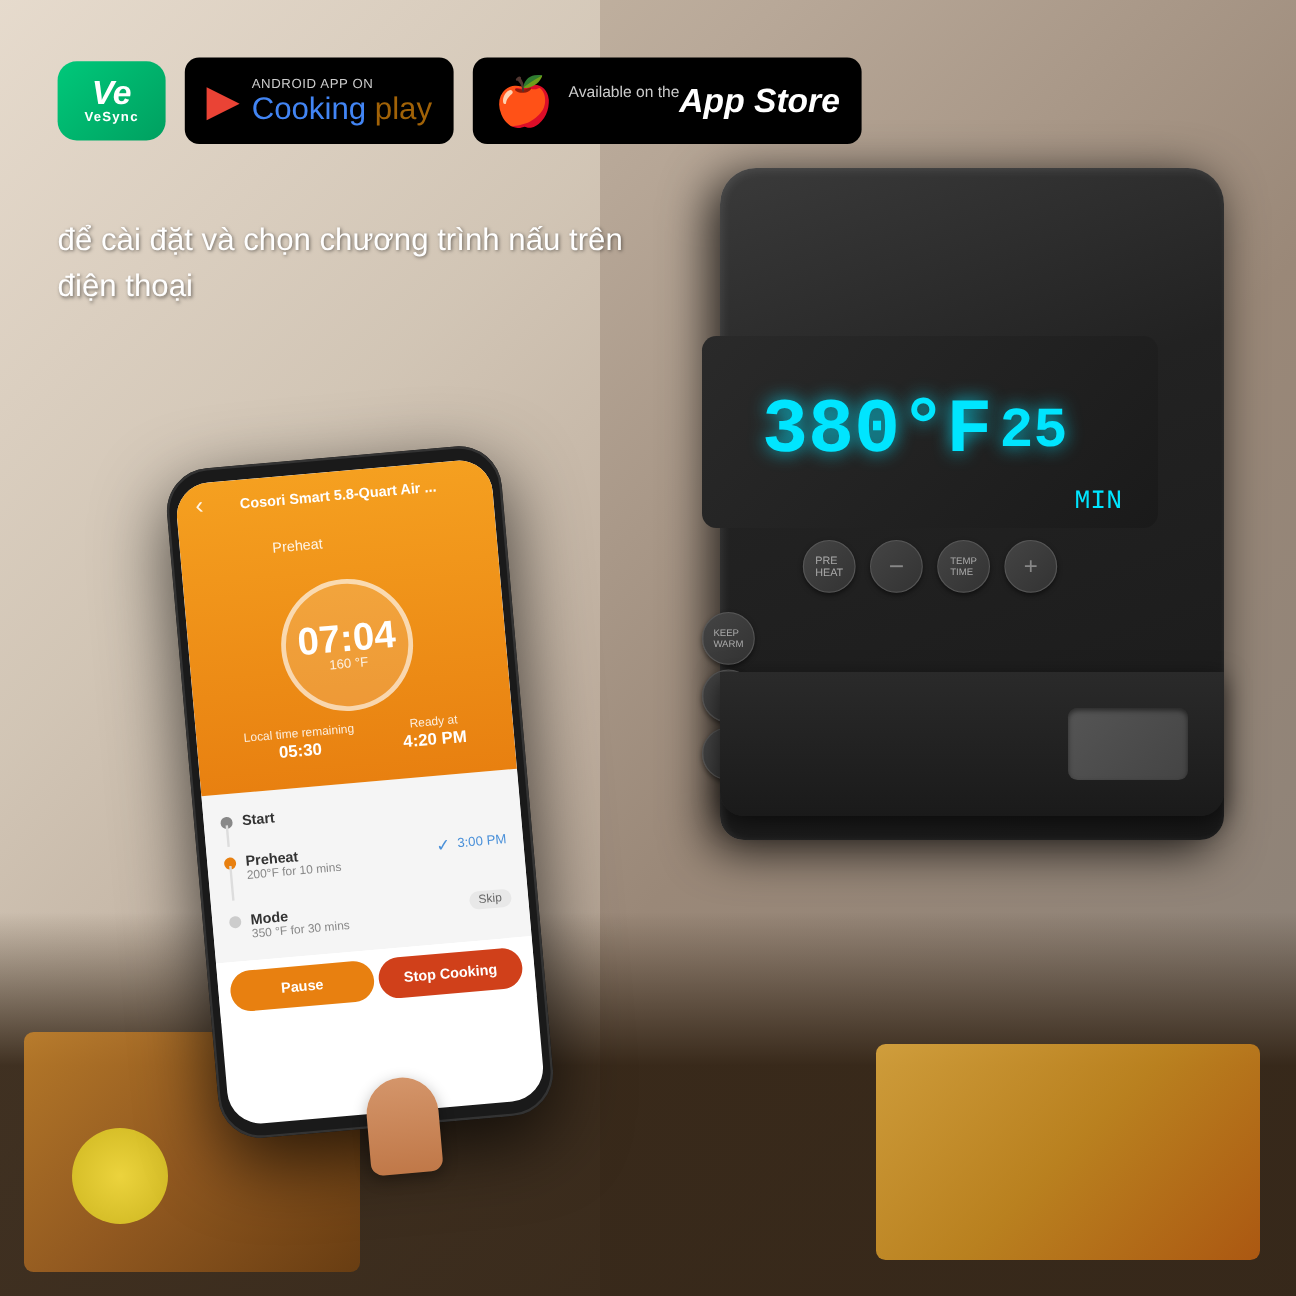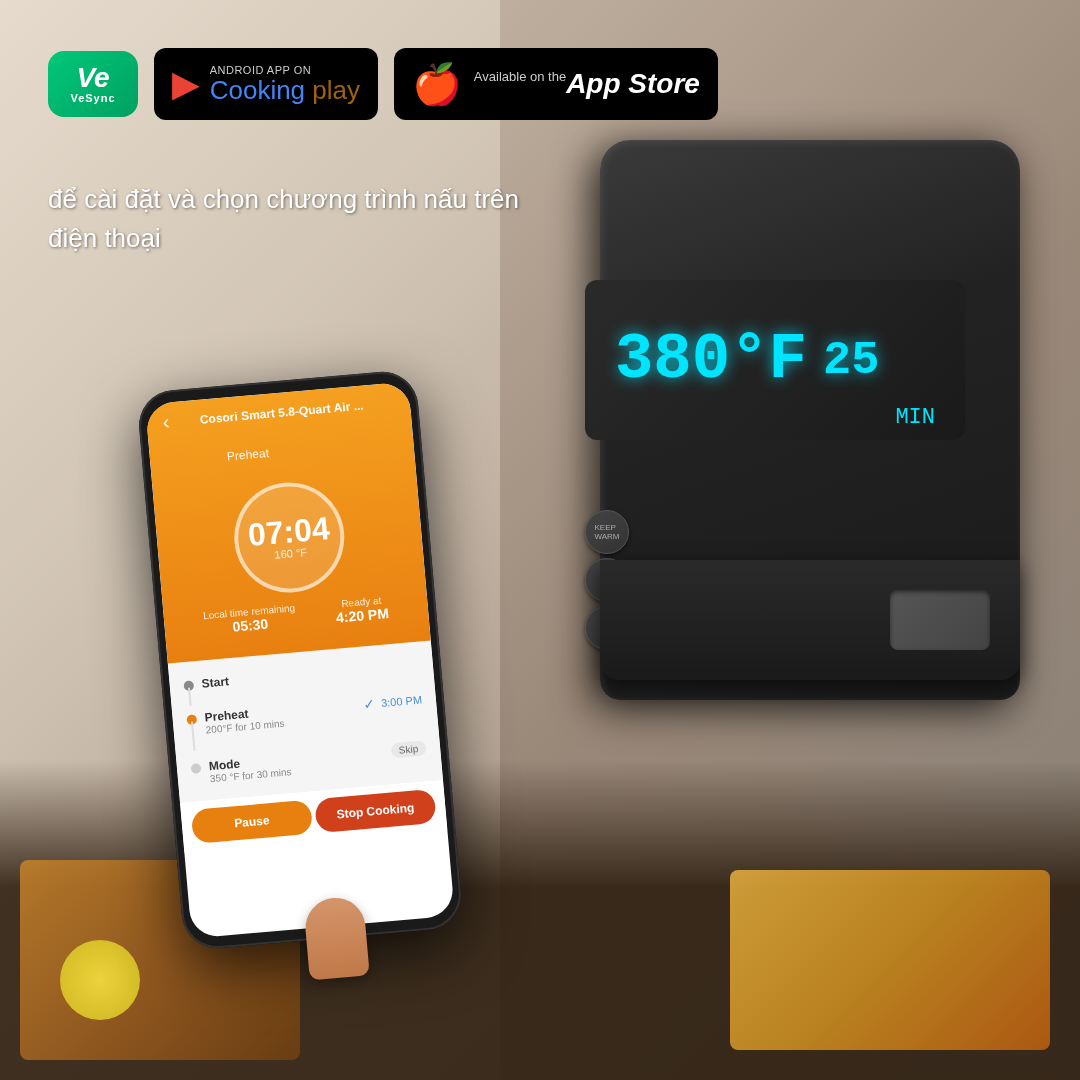--- a/index.html
+++ b/index.html
@@ -198,21 +198,21 @@
       top: 140px;
       right: 55px;
       width: 380px;
       height: 160px;
       background: linear-gradient(135deg, #2a2a2a, #1a1a1a);
       border-radius: 12px;
       display: flex;
       align-items: center;
       justify-content: flex-end;
       padding-right: 30px;
-      gap: 16px;
+      gap: 6px;
     }
 
     .display-temp {
       color: #00e5ff;
       font-size: 64px;
       font-weight: bold;
       font-family: 'Courier New', monospace;
       text-shadow: 0 0 15px rgba(0,229,255,0.8);
     }
 
@@ -632,20 +632,26 @@
         <div class="food-icon-btn">🐟</div>
         <div class="food-icon-btn">🍗</div>
       </div>
 
       <div class="fryer-display">
         <span class="display-temp">380°F</span>
         <span class="display-time">25</span>
         <span class="display-min">MIN</span>
       </div>
 
+      <div class="fryer-controls">
+        <div class="ctrl-btn" style="font-size:9px;color:#aaa;">PRE<br>HEAT</div>
+        <div class="ctrl-btn" style="font-size:22px;">−</div>
+        <div class="ctrl-btn" style="font-size:8px;color:#aaa;">TEMP<br>TIME</div>
+        <div class="ctrl-btn" style="font-size:20px;">+</div>
+      </div>
 
       <div style="position:absolute;top:370px;right:55px;width:380px;display:flex;gap:4px;justify-content:center;flex-direction:column;">
         <div class="ctrl-btn" style="font-size:8px;color:#aaa;">KEEP<br>WARM</div>
         <div class="ctrl-btn" style="font-size:18px;">⏻</div>
         <div class="ctrl-btn" style="font-size:16px;">⏯</div>
       </div>
 
     </div>
 
     <div class="fryer-drawer">

